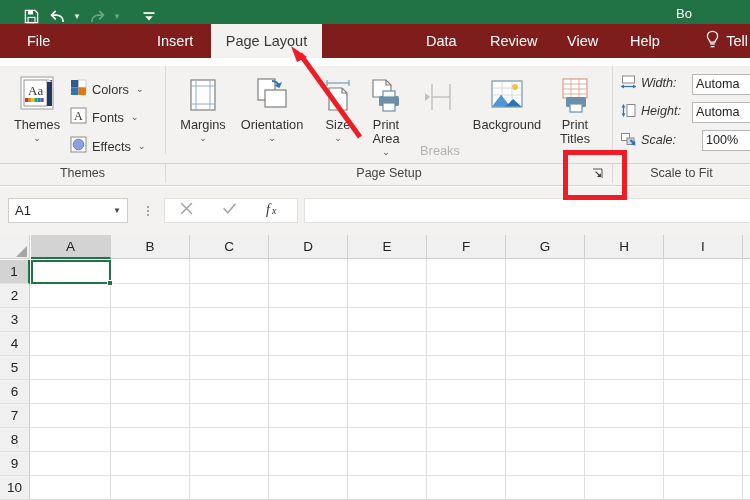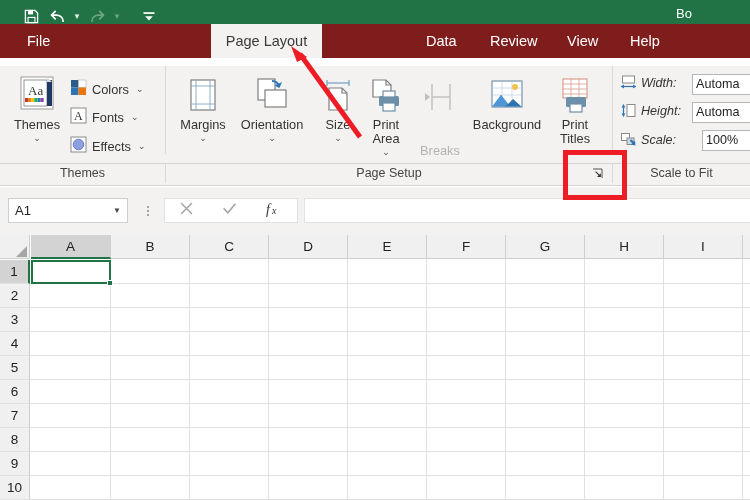--- a/index.html
+++ b/index.html
@@ -206,35 +206,48 @@
     </div>
     <div class="doc-title">
       <span>Bo</span>
     </div>
   </div>
 
   <div class="tabstrip">
     <div class="tab" style="left:16px">
         <span>File</span>
       </div>
+    <div class="tab" style="left:146px">
+        <span>Insert</span>
+      </div>
     <div class="tab active" style="left:211px;width:111px">
         <span>Page Layout</span>
       </div>
     <div class="tab" style="left:415px">
         <span>Data</span>
       </div>
     <div class="tab" style="left:479px">
         <span>Review</span>
       </div>
     <div class="tab" style="left:556px">
         <span>View</span>
       </div>
     <div class="tab" style="left:619px">
         <span>Help</span>
       </div>
+    <div class="tellme">
+      <span>
+        <svg width="15" height="19" viewBox="0 0 15 19">
+          <path d="M7.5 1.4c-3 0-5.1 2.2-5.1 4.9 0 2 1.2 3.2 2 4.2.5.6.7 1 .7 1.6h4.8c0-.6.2-1 .7-1.6.8-1 2-2.2 2-4.2 0-2.7-2.1-4.9-5.1-4.9z" fill="none" stroke="#ffffff" stroke-width="1.3"></path>
+          <rect x="5.1" y="13.3" width="4.8" height="1.3" fill="#ffffff"></rect>
+          <rect x="5.6" y="16" width="3.8" height="1.3" fill="#ffffff"></rect>
+        </svg>
+      </span>
+      <span>Tell</span>
+    </div>
   </div>
 
   <div class="ribbon">
 
     <div class="grp-sep" style="left:165px"></div>
     <div class="grp-sep" style="left:612px"></div>
 
     <div class="bigbtn" style="left:8px; top:6px; width:58px">
       <span class="ico">
         <svg width="42" height="42" viewBox="0 0 42 42">

